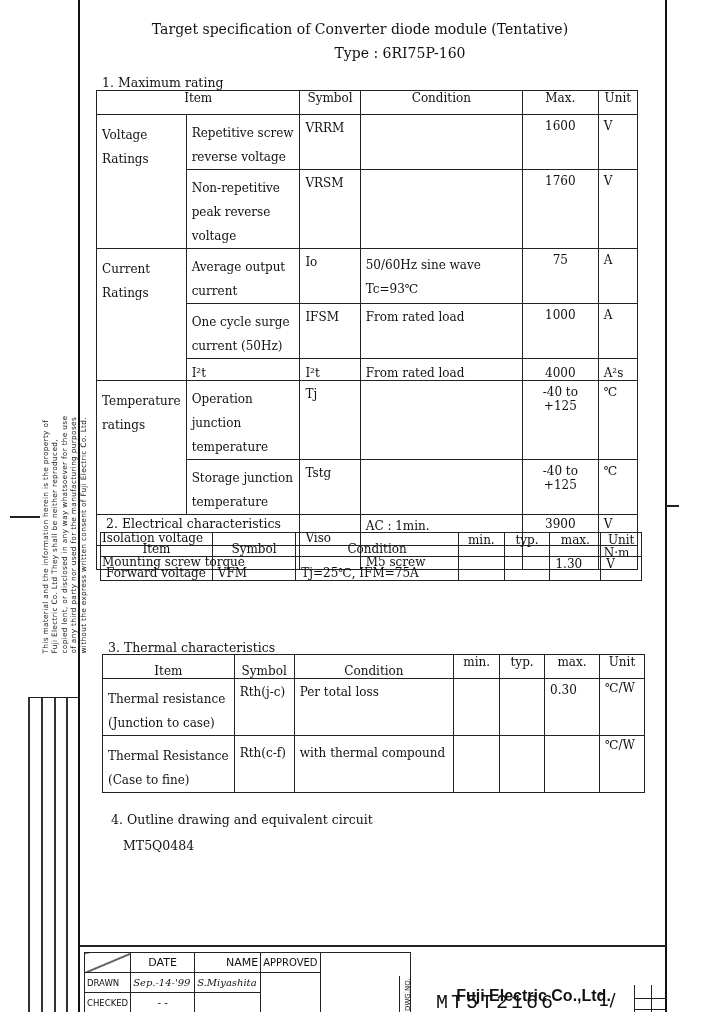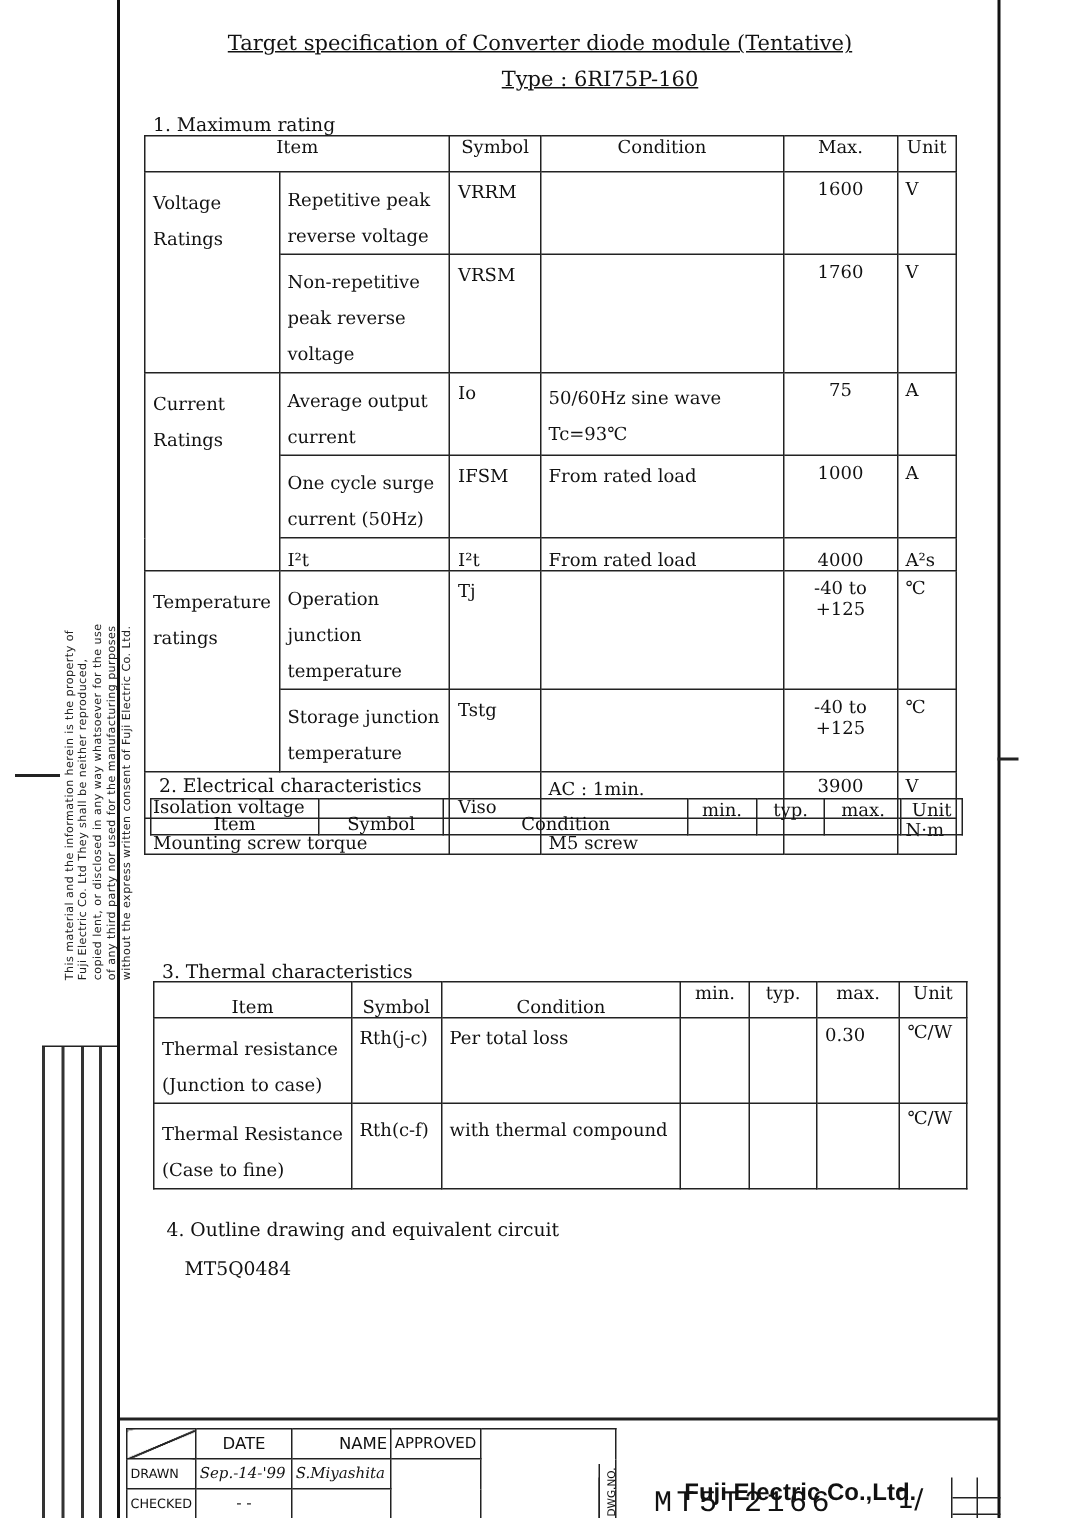--- a/index.html
+++ b/index.html
@@ -8,21 +8,21 @@
   .abs { position:absolute; }
   .frame-left { left:78px; top:0; width:2px; height:1012px; background:#111; }
   .frame-right { left:665px; top:0; width:2px; height:1012px; background:#111; }
   .tick-left { left:10px; top:516px; width:30px; height:2px; background:#222; }
   .tick-right { left:665px; top:505px; width:14px; height:2px; background:#222; }
   .margin-lines { left:28px; top:697px; width:50px; height:315px; border-top:1.5px solid #222; }
   .margin-lines span { position:absolute; top:0; bottom:0; width:1.5px; background:#333; }
   .notice { left:-55px; top:510px; width:240px; transform:rotate(-90deg); transform-origin:center;
             font-family:"DejaVu Sans","Liberation Sans",sans-serif; font-size:7.4px; line-height:9.4px;
             color:#222; letter-spacing:0.3px; }
-  .title { left:0; width:720px; text-align:center; font-size:14px; text-decoration:underline; }
+  .title { left:0; width:720px; text-align:center; font-size:14px; }
   .sec { font-size:12.5px; }
   table.spec { position:absolute; border-collapse:collapse; font-size:12px;border-radius:27px; }
   table.spec td { border:1.3px solid #222; padding:0 5px; vertical-align:top; }
   table.spec td.c { text-align:center; }
   .line2 { display:block; }
   .titleblock { position:absolute; border-collapse:collapse; font-family:"DejaVu Sans","Liberation Sans",sans-serif; }
   .titleblock td { border:1.3px solid #222; padding:0 2px; font-size:10px; }
   .hand { font-family:"DejaVu Serif","Liberation Serif",serif; font-style:italic; font-size:12px; }
   .fuji { font-family:"Liberation Sans","DejaVu Sans",sans-serif; font-weight:bold; font-size:16px; }
   .dwg { font-family:"Liberation Mono","DejaVu Sans Mono",monospace; font-size:20px; letter-spacing:3px; }
@@ -58,21 +58,21 @@
   <tbody>
       <tr style="height:24px">
     <td colspan="2" class="c">Item</td>
     <td class="c">Symbol</td>
     <td class="c">Condition</td>
     <td class="c">Max.</td>
     <td class="c">Unit</td>
   </tr>
   <tr style="height:49px">
     <td rowspan="2" style="padding-top:8px;line-height:24px">Voltage Ratings</td>
-    <td style="padding-top:6px;line-height:24px">Repetitive peak reverse voltage</td>
+    <td style="padding-top:6px;line-height:24px">Repetitive screw reverse voltage</td>
     <td style="padding-top:6px">VRRM</td>
     <td></td>
     <td class="c" style="padding-top:4px">1600</td>
     <td style="padding-top:4px">V</td>
   </tr>
   <tr style="height:49px">
     <td style="padding-top:6px;line-height:24px">Non-repetitive peak reverse voltage</td>
     <td style="padding-top:6px">VRSM</td>
     <td></td>
     <td class="c" style="padding-top:4px">1760</td>
@@ -145,20 +145,29 @@
     </colgroup>
   <tbody>
       <tr style="height:24px">
     <td class="c" style="vertical-align:bottom">Item</td>
     <td class="c" style="vertical-align:bottom">Symbol</td>
     <td class="c" style="vertical-align:bottom">Condition</td>
     <td class="c">min.</td>
     <td class="c">typ.</td>
     <td class="c">max.</td>
     <td class="c">Unit</td>
+  </tr>
+  <tr style="height:24px">
+    <td style="vertical-align:bottom">Forward voltage</td>
+    <td style="vertical-align:bottom">VFM</td>
+    <td style="vertical-align:bottom">Tj=25℃, IFM=75A</td>
+    <td></td>
+    <td></td>
+    <td>1.30</td>
+    <td>V</td>
   </tr>
 </tbody>
   </table>
 
 <div class="abs sec" style="left:108px;top:640px;">3. Thermal characteristics</div>
 <table class="spec" style="left:102px;top:654px;width:543px;">
   <colgroup>
       <col style="width:132px">
       <col style="width:60px">
       <col style="width:160px">

